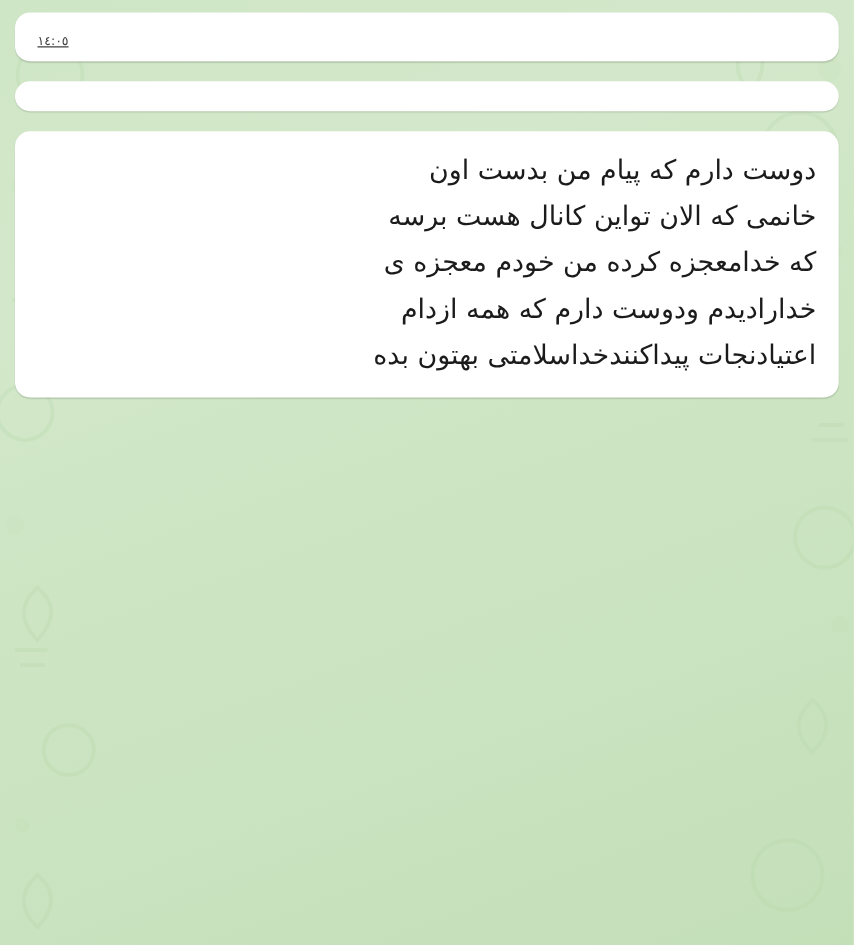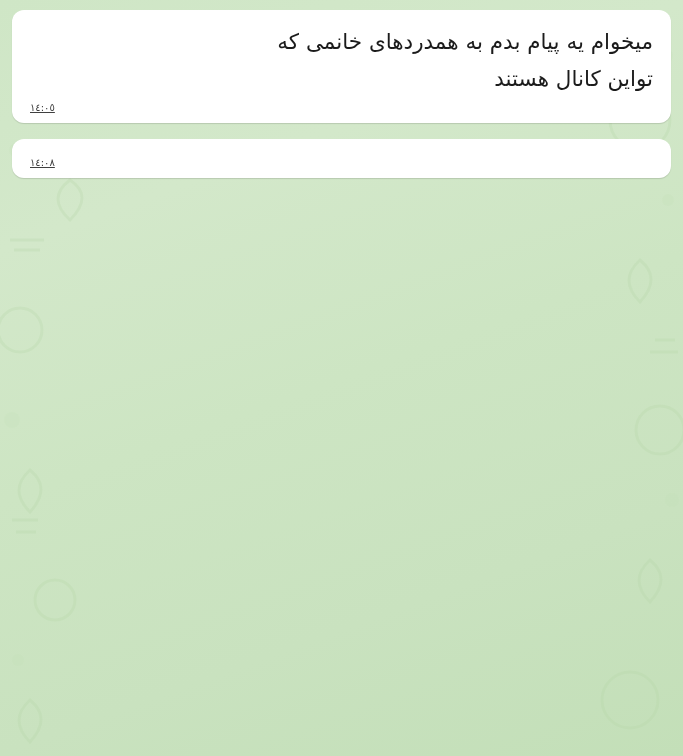--- a/index.html
+++ b/index.html
@@ -94,25 +94,31 @@
       <circle cx="12" cy="420" r="8"></circle>
       <circle cx="672" cy="500" r="7"></circle>
       <circle cx="18" cy="660" r="6"></circle>
     </g>
   </svg>
 
   <div class="messages">
 
     <div class="bubble">
 
-      <div class="bubble-text">میخوام یه پیام بدم به همدردهای خانمی که
-تواین کانال هستند</div>
       <div class="bubble-meta">١٤:٠٥</div>
     </div>
 
     <div class="bubble">
 
-      <div class="bubble-meta">١٤:٠٨</div>
     </div>
 
+    <div class="bubble">
+
+      <div class="bubble-text">دوست دارم که پیام من بدست اون
+خانمی که الان تواین کانال هست برسه
+که خدامعجزه کرده من خودم معجزه ی
+خدارادیدم ودوست دارم که همه ازدام
+اعتیادنجات پیداکنندخداسلامتی بهتون بده</div>
+      <div class="bubble-meta"></div>
+    </div>
 
   </div>
 </div>
 
 </body></html>

